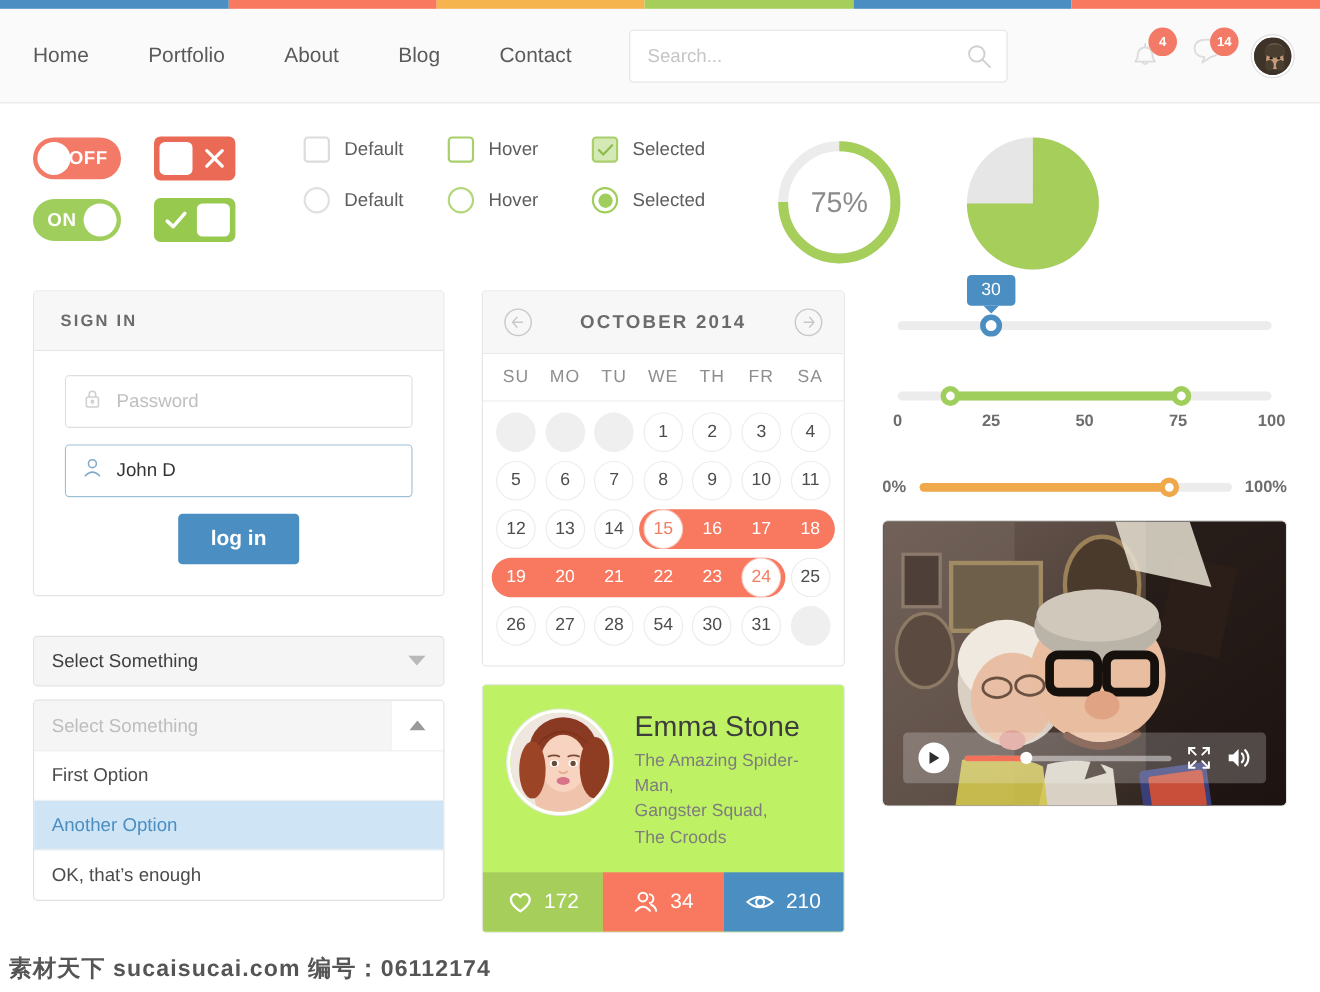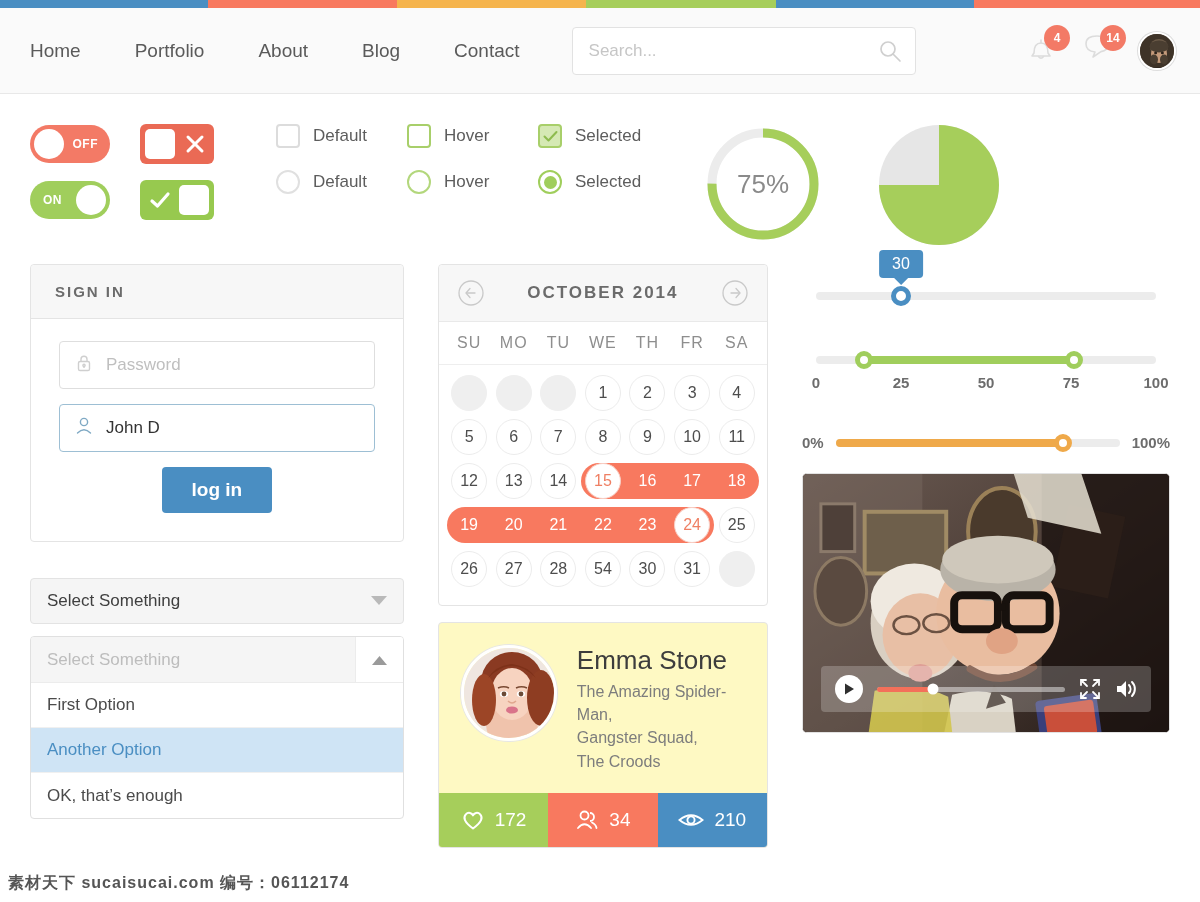--- a/index.html
+++ b/index.html
@@ -80,21 +80,21 @@
     cursor: pointer;
   }
   .switch.off { background: #f37a66; justify-content: flex-end; padding-right: 12px; }
   .switch.on  { background: #a0ce5c; justify-content: flex-start; padding-left: 13px; }
   .switch .knob {
     position: absolute; top: 4px; width: 30px; height: 30px;
     border-radius: 50%; background: #fff;
   }
   .switch.off .knob { left: 4px; }
   .switch.on  .knob { right: 4px; }
-  .switch .lbl { font-size: 12px; font-weight: bold; color: #fff; letter-spacing: .5px; }
+  .switch .lbl { font-size: 17px; font-weight: bold; color: #fff; letter-spacing: .5px; }
 
   .sqtoggle {
     width: 74px; height: 40px; border-radius: 6px;
     display: flex; align-items: center; cursor: pointer; position: relative;
   }
   .sqtoggle.x { background: #ea6a55; justify-content: flex-end; padding-right: 9px; }
   .sqtoggle.v { background: #97c94f; justify-content: flex-start; padding-left: 9px; }
   .sqtoggle .sq {
     position: absolute; top: 5px; width: 30px; height: 30px;
     border-radius: 5px; background: #fff;
@@ -219,21 +219,21 @@
   .cal-day.blank .dnum { background: #efefef; border-color: #efefef; color: transparent; }
   .cal-day.inrange { color: #fff; }
   .cal-day.inrange .dnum { border-color: transparent; background: transparent; text-align: right; }
   .cal-day.edge .dnum { background: #fff; border: 1px solid #f8cfc5; color: #ef7f63; }
   .range-bar {
     position: absolute; top: 4px; height: 36px; background: #f8795f;
     border-radius: 18px; z-index: 1;
   }
 
   
-  .pcard { margin-top: 16px; border: 1px solid #e4e4e4; border-radius: 4px; overflow: hidden; background: #fef9c3; }
+  .pcard { margin-top: 16px; border: 1px solid #e4e4e4; border-radius: 4px; overflow: hidden; background: #bef264; }
   .pcard-top { display: flex; gap: 20px; padding: 22px 22px 20px 22px; align-items: flex-start; }
   .pavatar {
     width: 96px; height: 96px; border-radius: 50%;
     border: 3px solid #fff; box-shadow: 0 0 0 1px #e6e6e6;
     overflow: hidden; flex: 0 0 auto;
   }
   .pname { font-size: 26px; color: #3d3d3d; margin-bottom: 4px; }
   .pmovie { font-size: 16px; color: #7d7d7d; line-height: 1.45; }
   .pstats { display: flex; height: 54px; }
   .pstat {
@@ -296,21 +296,21 @@
   .vbar { flex: 1; height: 5px; border-radius: 3px; background: rgba(255,255,255,0.45); position: relative; }
   .vbar .vfill { position: absolute; left: 0; top: 0; height: 5px; border-radius: 3px; background: #f3705a; }
   .vbar .vknob {
     position: absolute; top: 50%; transform: translate(-50%,-50%);
     width: 11px; height: 11px; border-radius: 50%; background: #fff;
   }
   .vicon { width: 22px; height: 22px; cursor: pointer; flex: 0 0 auto; }
 
   .watermark {
     position: absolute; left: 8px; bottom: 8px;
-    font-size: 16px; color: #555; font-weight: bold;
+    font-size: 21px; color: #555; font-weight: bold;
     letter-spacing: 1px; font-family: "Liberation Sans", sans-serif;
   }
 </style>
 </head>
 <body>
 
 <div class="page">
 
   <div class="color-strip" id="colorStrip">
       <div style="background: rgb(74, 142, 194); width: 23%;"></div>

